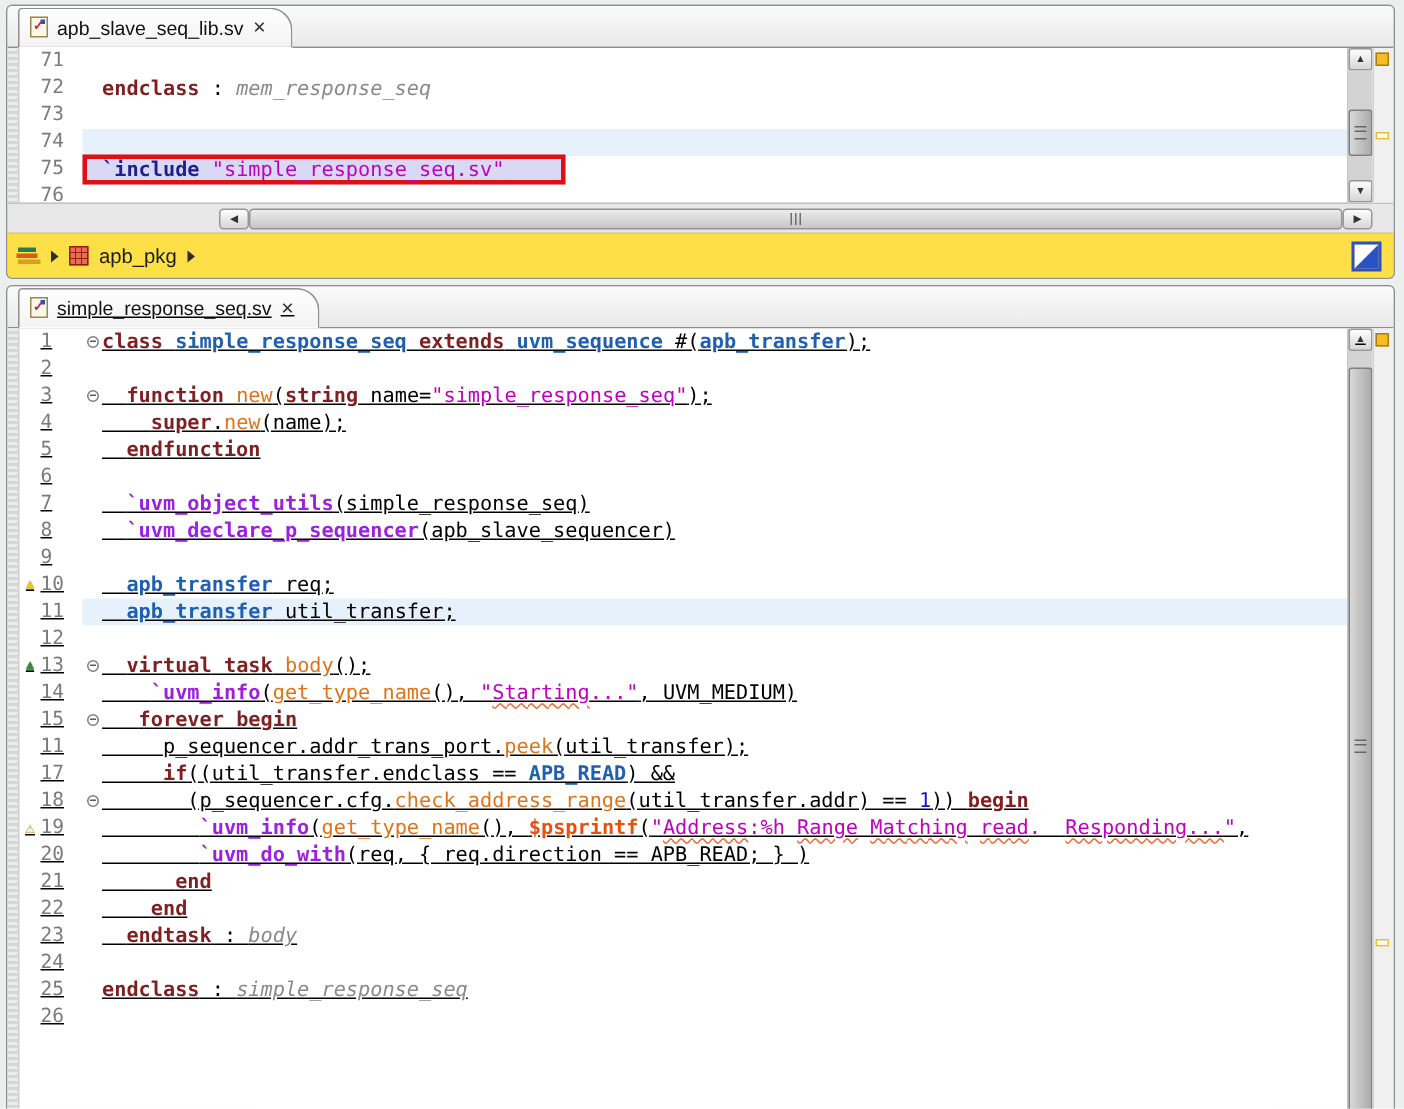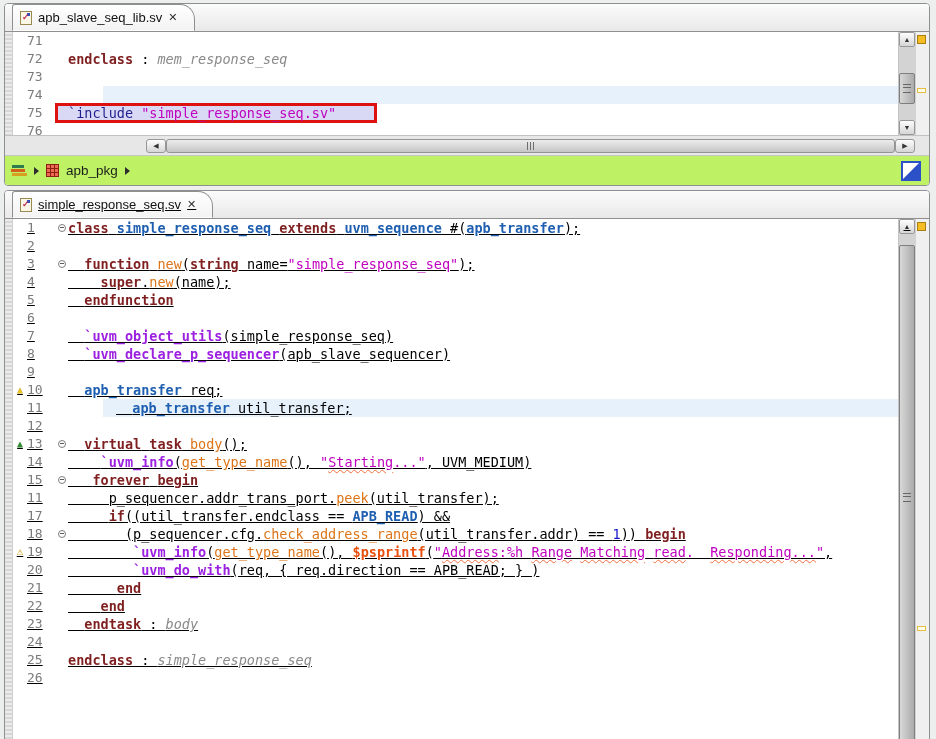--- a/index.html
+++ b/index.html
@@ -1,48 +1,48 @@
 <!DOCTYPE html>
 <html style="--kw: #7f1f1f; --type: #1f5fb0; --macro: #9c20e0; --directive: #1f1f8f; --func: #dd7518; --systask: #e8500f; --string: #bf00bf; --number: #1414c8; --ghost: #8a8a8a; --curline: #e7f1fc; --selection: #d9d9f5; --selection_border: #de1111; --squiggle: #f07040;"><head>
 <meta charset="utf-8">
 <style>
   html,body{margin:0;padding:0;}
   body{width:936px;height:739px;background:#edefef;font-family:"Liberation Sans",sans-serif;position:relative;overflow:hidden;}
   .group{position:absolute;left:4px;width:926px;border:1px solid #8f8f8f;border-radius:4px;background:#fff;overflow:hidden;display:flex;flex-direction:column;box-sizing:border-box;}
   #g0{top:3px;height:183px;}
   #g1{top:190px;height:653px;text-decoration:underline;}
   
-  .tabbar{flex:0 0 27px;background:linear-gradient(#fbfbfb,#e9e9e9);border-bottom:1px solid #8f8f8f;display:flex;align-items:flex-start;padding-left:7px;}
+  .tabbar{flex:0 0 27px;background:linear-gradient(#fbfbfb,#e9e9e9);border-bottom:1px solid #8f8f8f;display:flex;align-items:center;padding-left:7px;}
   .tab{display:inline-flex;align-items:center;gap:6px;height:25px;padding:0 16px 0 7px;background:linear-gradient(#ffffff,#f3f3f3);border:1px solid #8f8f8f;border-bottom:1px solid #fdfdfd;border-radius:3px 15px 0 0;margin-bottom:-1px;font-size:13px;color:#111;}
   .tabclose{font-size:11px;color:#333;}
   .sv-file-icon{width:12px;height:14px;background:#fdf7e6;border:1px solid #97894f;position:relative;box-sizing:border-box;}
   .sv-file-icon::after{content:"✓";position:absolute;left:1px;top:0px;font-size:9px;color:#c02858;font-weight:bold;}
   .sv-file-icon::before{content:"";position:absolute;right:1px;top:1px;width:3px;height:3px;background:#3050c0;}
   
   .editor{flex:1;display:flex;min-height:0;background:#fff;}
   .hatch{flex:0 0 7px;background:repeating-linear-gradient(180deg,#ebebeb 0 2px,#d7d7d7 2px 4px);border-right:1px solid #cfcfcf;}
   .lines{flex:1;display:flex;flex-direction:column;overflow:hidden;min-width:0;}
   .row{display:flex;flex:0 0 18px;height:18px;font-family:"DejaVu Sans Mono",monospace;font-size:13.5px;line-height:18px;white-space:pre;}
   .mk{flex:0 0 14px;display:flex;align-items:center;justify-content:center;}
   .mk-yellow-triangle::before{content:"▲";font-size:9px;color:#eac624;text-shadow:0 0 1px #97760a;}
   .mk-green-triangle::before{content:"▲";font-size:9px;color:#2e8f2e;text-shadow:0 0 1px #14501a;}
   .mk-warning::before{content:"⚠";font-size:11px;color:#c79002;font-weight:bold;}
   .lnum{flex:0 0 26px;color:#7a7a7a;font-size:13px;padding-right:2px;}
   .cwrap{flex:1;display:flex;position:relative;min-width:0;}
-  .curline{background:var(--curline,#e7f1fc);margin-left:48px;}
+  .curline{background:var(--curline,#e7f1fc);}
   .foldc{flex:0 0 13px;display:flex;justify-content:center;align-items:flex-start;padding-top:5px;}
   .fold{width:8px;height:8px;border:1px solid #7e7e7e;border-radius:50%;background:#fff;position:relative;box-sizing:border-box;}
   .fold::after{content:"";position:absolute;left:1px;right:1px;top:2px;border-top:1px solid #5a5a5a;}
   .codeln{position:relative;z-index:1;}
   .selbox{position:absolute;left:0;top:-1px;width:322px;height:20px;background:var(--selection,#d9d9f5);border:3px solid var(--selection_border,#de1111);box-sizing:border-box;z-index:0;}
   
   .tk-kw{color:var(--kw,#7f1f1f);font-weight:bold;}
   .tk-ty{color:var(--type,#1f5fb0);font-weight:bold;}
   .tk-mc{color:var(--macro,#9c20e0);font-weight:bold;}
-  .tk-dir{color:var(--directive,#1f1f8f);font-weight:normal;text-align:right;}
+  .tk-dir{color:var(--directive,#1f1f8f);font-weight:bold;text-align:right;}
   .tk-fn{color:var(--func,#dd7518);}
   .tk-sys{color:var(--systask,#e8500f);font-weight:bold;}
   .tk-st{color:var(--string,#bf00bf);}
   .tk-sq{color:var(--string,#bf00bf);text-decoration:underline wavy var(--squiggle,#f07040) 1px;text-underline-offset:2px;}
   .tk-gh{color:var(--ghost,#8a8a8a);font-style:italic;}
   .tk-nu{color:var(--number,#1414c8);}
   .tk-pl{color:#000;}
   
   .vsb{flex:0 0 16px;display:flex;flex-direction:column;background:#e4e4e4;border-left:1px solid #c4c4c4;}
   .sbtn{flex:0 0 15px;background:linear-gradient(#fdfdfd,#d6d6d6);border:1px solid #979797;border-radius:2px;display:flex;align-items:center;justify-content:center;box-sizing:border-box;font-size:8px;color:#333;}
@@ -55,21 +55,21 @@
   .ovr-mark{position:absolute;left:1px;width:9px;height:5px;background:#fffdee;border:1px solid #e4bf3c;box-sizing:border-box;}
   
   .hrow{flex:0 0 17px;background:#e7e7e7;border-top:1px solid #c2c2c2;display:flex;align-items:center;padding:1px 1px;}
   .hspacer{flex:0 0 140px;}
   .hbtn{flex:0 0 20px;height:14px;background:linear-gradient(#fdfdfd,#d6d6d6);border:1px solid #979797;border-radius:3px;display:flex;align-items:center;justify-content:center;box-sizing:border-box;font-size:8px;color:#333;}
   .htrack{flex:1;height:14px;background:linear-gradient(#ececec,#c6c6c6);border:1px solid #949494;border-radius:3px;display:flex;align-items:center;justify-content:center;box-sizing:border-box;}
   .hgrip{display:flex;gap:2px;}
   .hgrip span{width:1px;height:8px;background:#6e6e6e;}
   .hcorner{flex:0 0 13px;}
   
-  .crumb{flex:0 0 29px;background:#bef264;border-top:1px solid #c6c6c6;display:flex;align-items:center;padding:0 8px 0 6px;font-size:13px;color:#1c1c1c;}
+  .crumb{flex:0 0 29px;background:#fde047;border-top:1px solid #c6c6c6;display:flex;align-items:center;padding:0 8px 0 6px;font-size:13px;color:#1c1c1c;}
   .bc-items{display:flex;align-items:center;gap:7px;flex:1;}
   .bc-item{display:inline-flex;align-items:center;gap:7px;}
   .bcarrow{width:0;height:0;border-left:5px solid #2e2e2e;border-top:4px solid transparent;border-bottom:4px solid transparent;}
   .bclabel{font-size:13.5px;}
   .library-icon{width:16px;height:13px;background:
     linear-gradient(#2f7a4f,#2f7a4f) 1px 1px/12px 3px no-repeat,
     linear-gradient(#d2601a,#d2601a) 0px 5px/14px 3px no-repeat,
     linear-gradient(#d8a020,#d8a020) 1px 9px/15px 3px no-repeat;}
   .package-icon{width:13px;height:13px;border:1px solid #8c2014;box-sizing:border-box;background-color:#ee6a50;background-image:linear-gradient(#8c2014 1px,transparent 1px),linear-gradient(90deg,#8c2014 1px,transparent 1px);background-size:4px 4px;background-position:3px 3px;}
   .class-icon{width:13px;height:13px;border:1px solid #1c4a74;border-radius:2px;background:linear-gradient(#8fc0e0,#2f6a9e);color:#fff;font-size:10px;font-weight:bold;display:inline-flex;align-items:center;justify-content:center;font-family:"DejaVu Sans Mono",monospace;box-sizing:border-box;}

